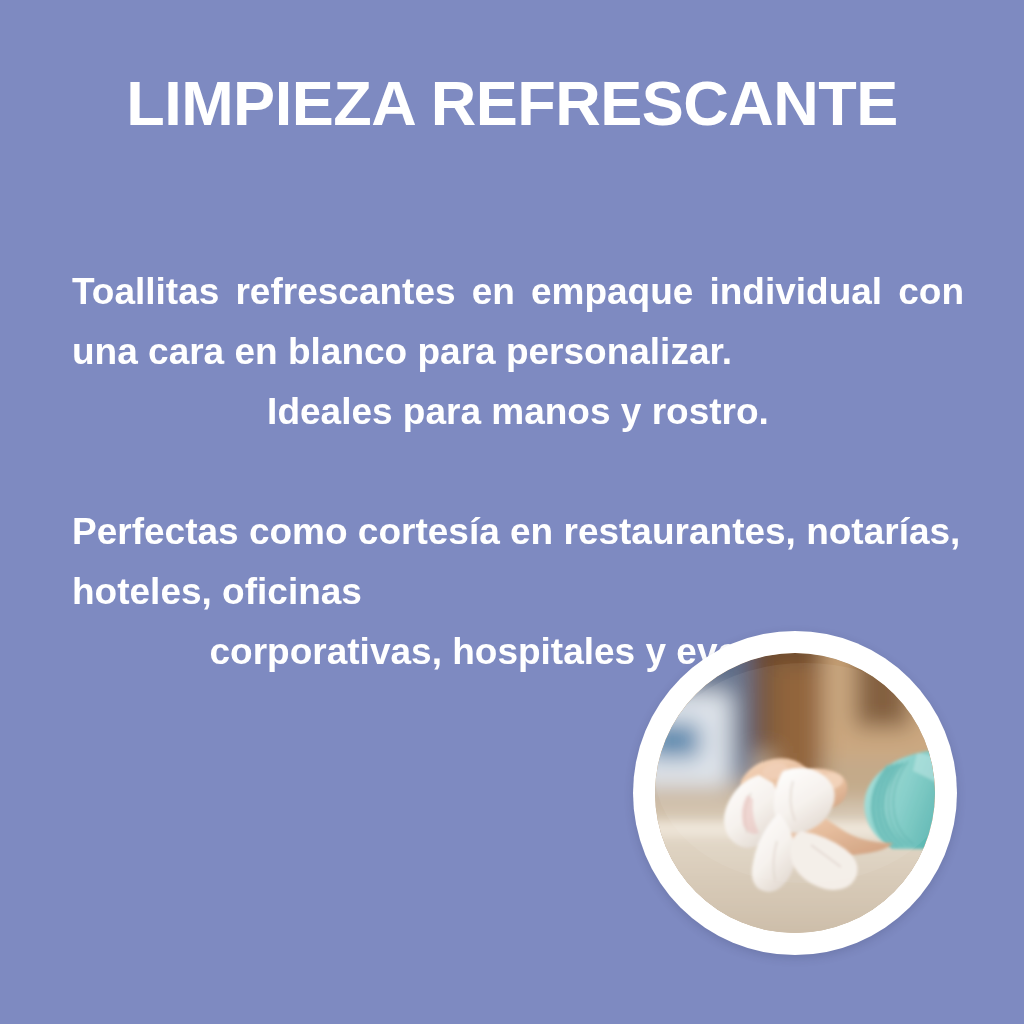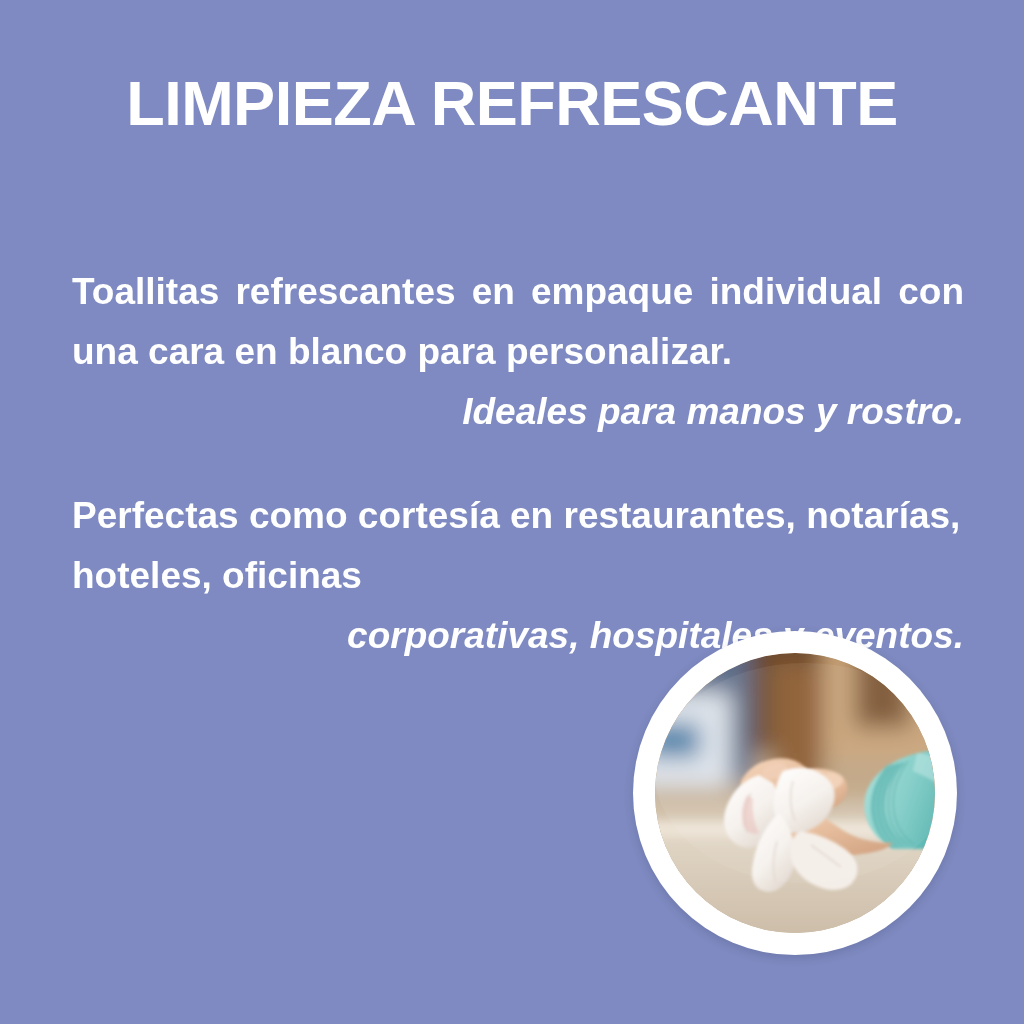--- a/index.html
+++ b/index.html
@@ -51,25 +51,24 @@
     font-size: 37px;
     line-height: 60px;
     font-family: "Liberation Sans", sans-serif;
   }
   .para {
     text-align: justify;
     text-justify: inter-word;
     margin: 0;
   }
   .para:last-child { text-align: left; }
-  .para + .para { margin-top: 44px; }
+  .para + .para { margin-top: 60px; }
   .para .lastline {
     display: block;
-    text-align: right;
-    font-style: italic;
+    text-align: center;
   }
   .para.narrow { width: 560px; text-align: left; }
 
   
   #photo-circle {
     position: absolute;
     left: 633px;
     top: 631px;
     width: 324px;
     height: 324px;

